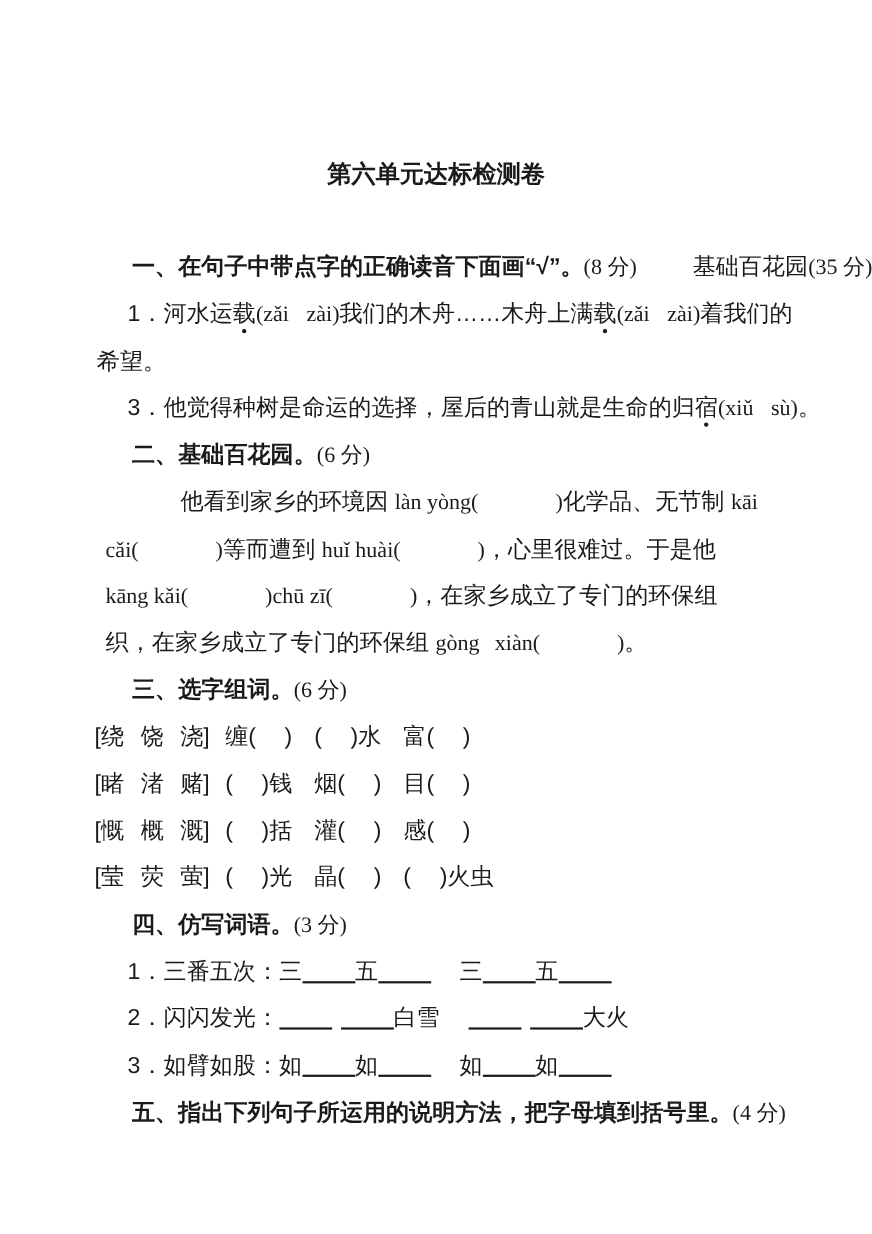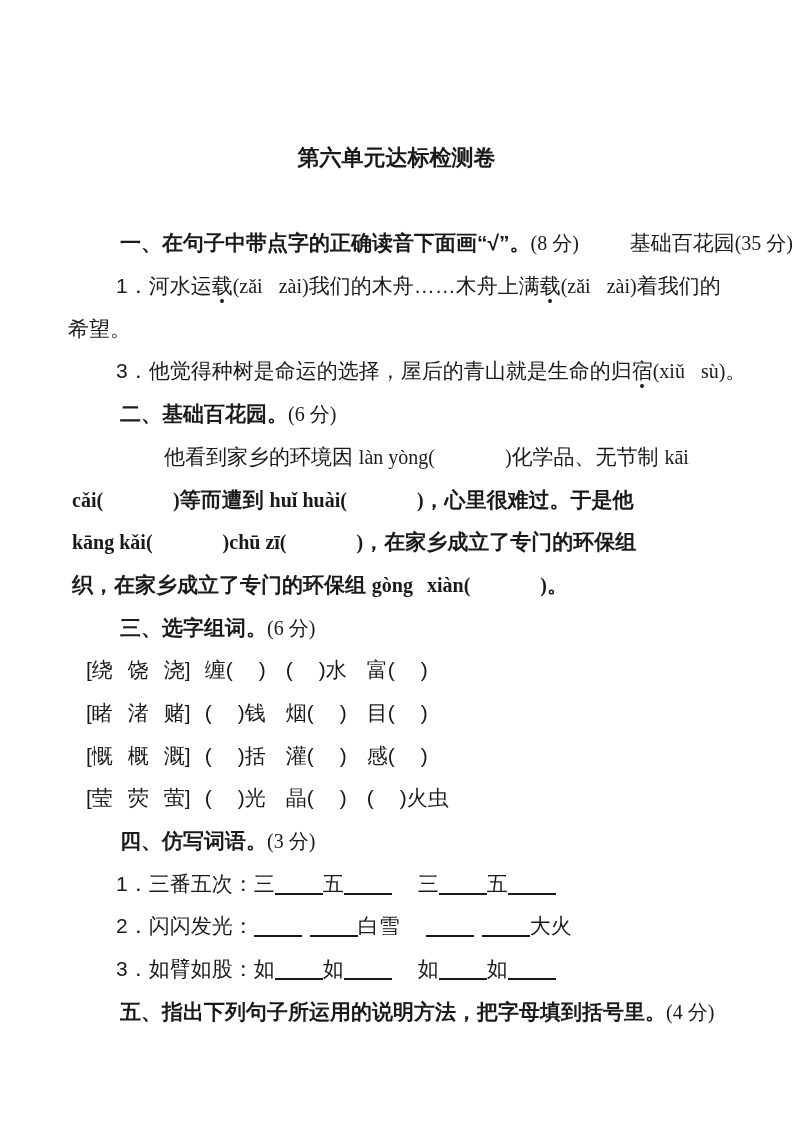--- a/index.html
+++ b/index.html
@@ -12,22 +12,22 @@
     margin-top:43px;
   }
   .content{position:absolute;top:94px;left:0;width:793px;}
   .line{height:42.7px;line-height:42.7px;white-space:pre;}
   .title{text-align:center;font-weight:700;font-size:22px;}
   .subtitle{text-align:right;font-size:21px;}
   .latin{font-family:"Liberation Serif",serif;font-size:20px;}
   .h{padding-left:120px;font-weight:700;}
   .h .latin{font-weight:400;}
   .item{padding-left:116px;}
-  .cont{padding-left:68px;}
-  .para{padding-left:72px;font-weight:bold;}
+  .cont{padding-left:88px;}
+  .para{padding-left:96px;}
   .parafirst{padding-left:164px;}
   .choice{padding-left:86px;}
   .sp{display:inline-block;}
   .blank{
     display:inline-block;width:48px;height:1.05em;
     border-bottom:2px solid #1a1a1a;margin-bottom:-4px;
   }
   .dot{position:relative;}
   .dot::after{
     content:"";position:absolute;left:50%;bottom:-6px;

